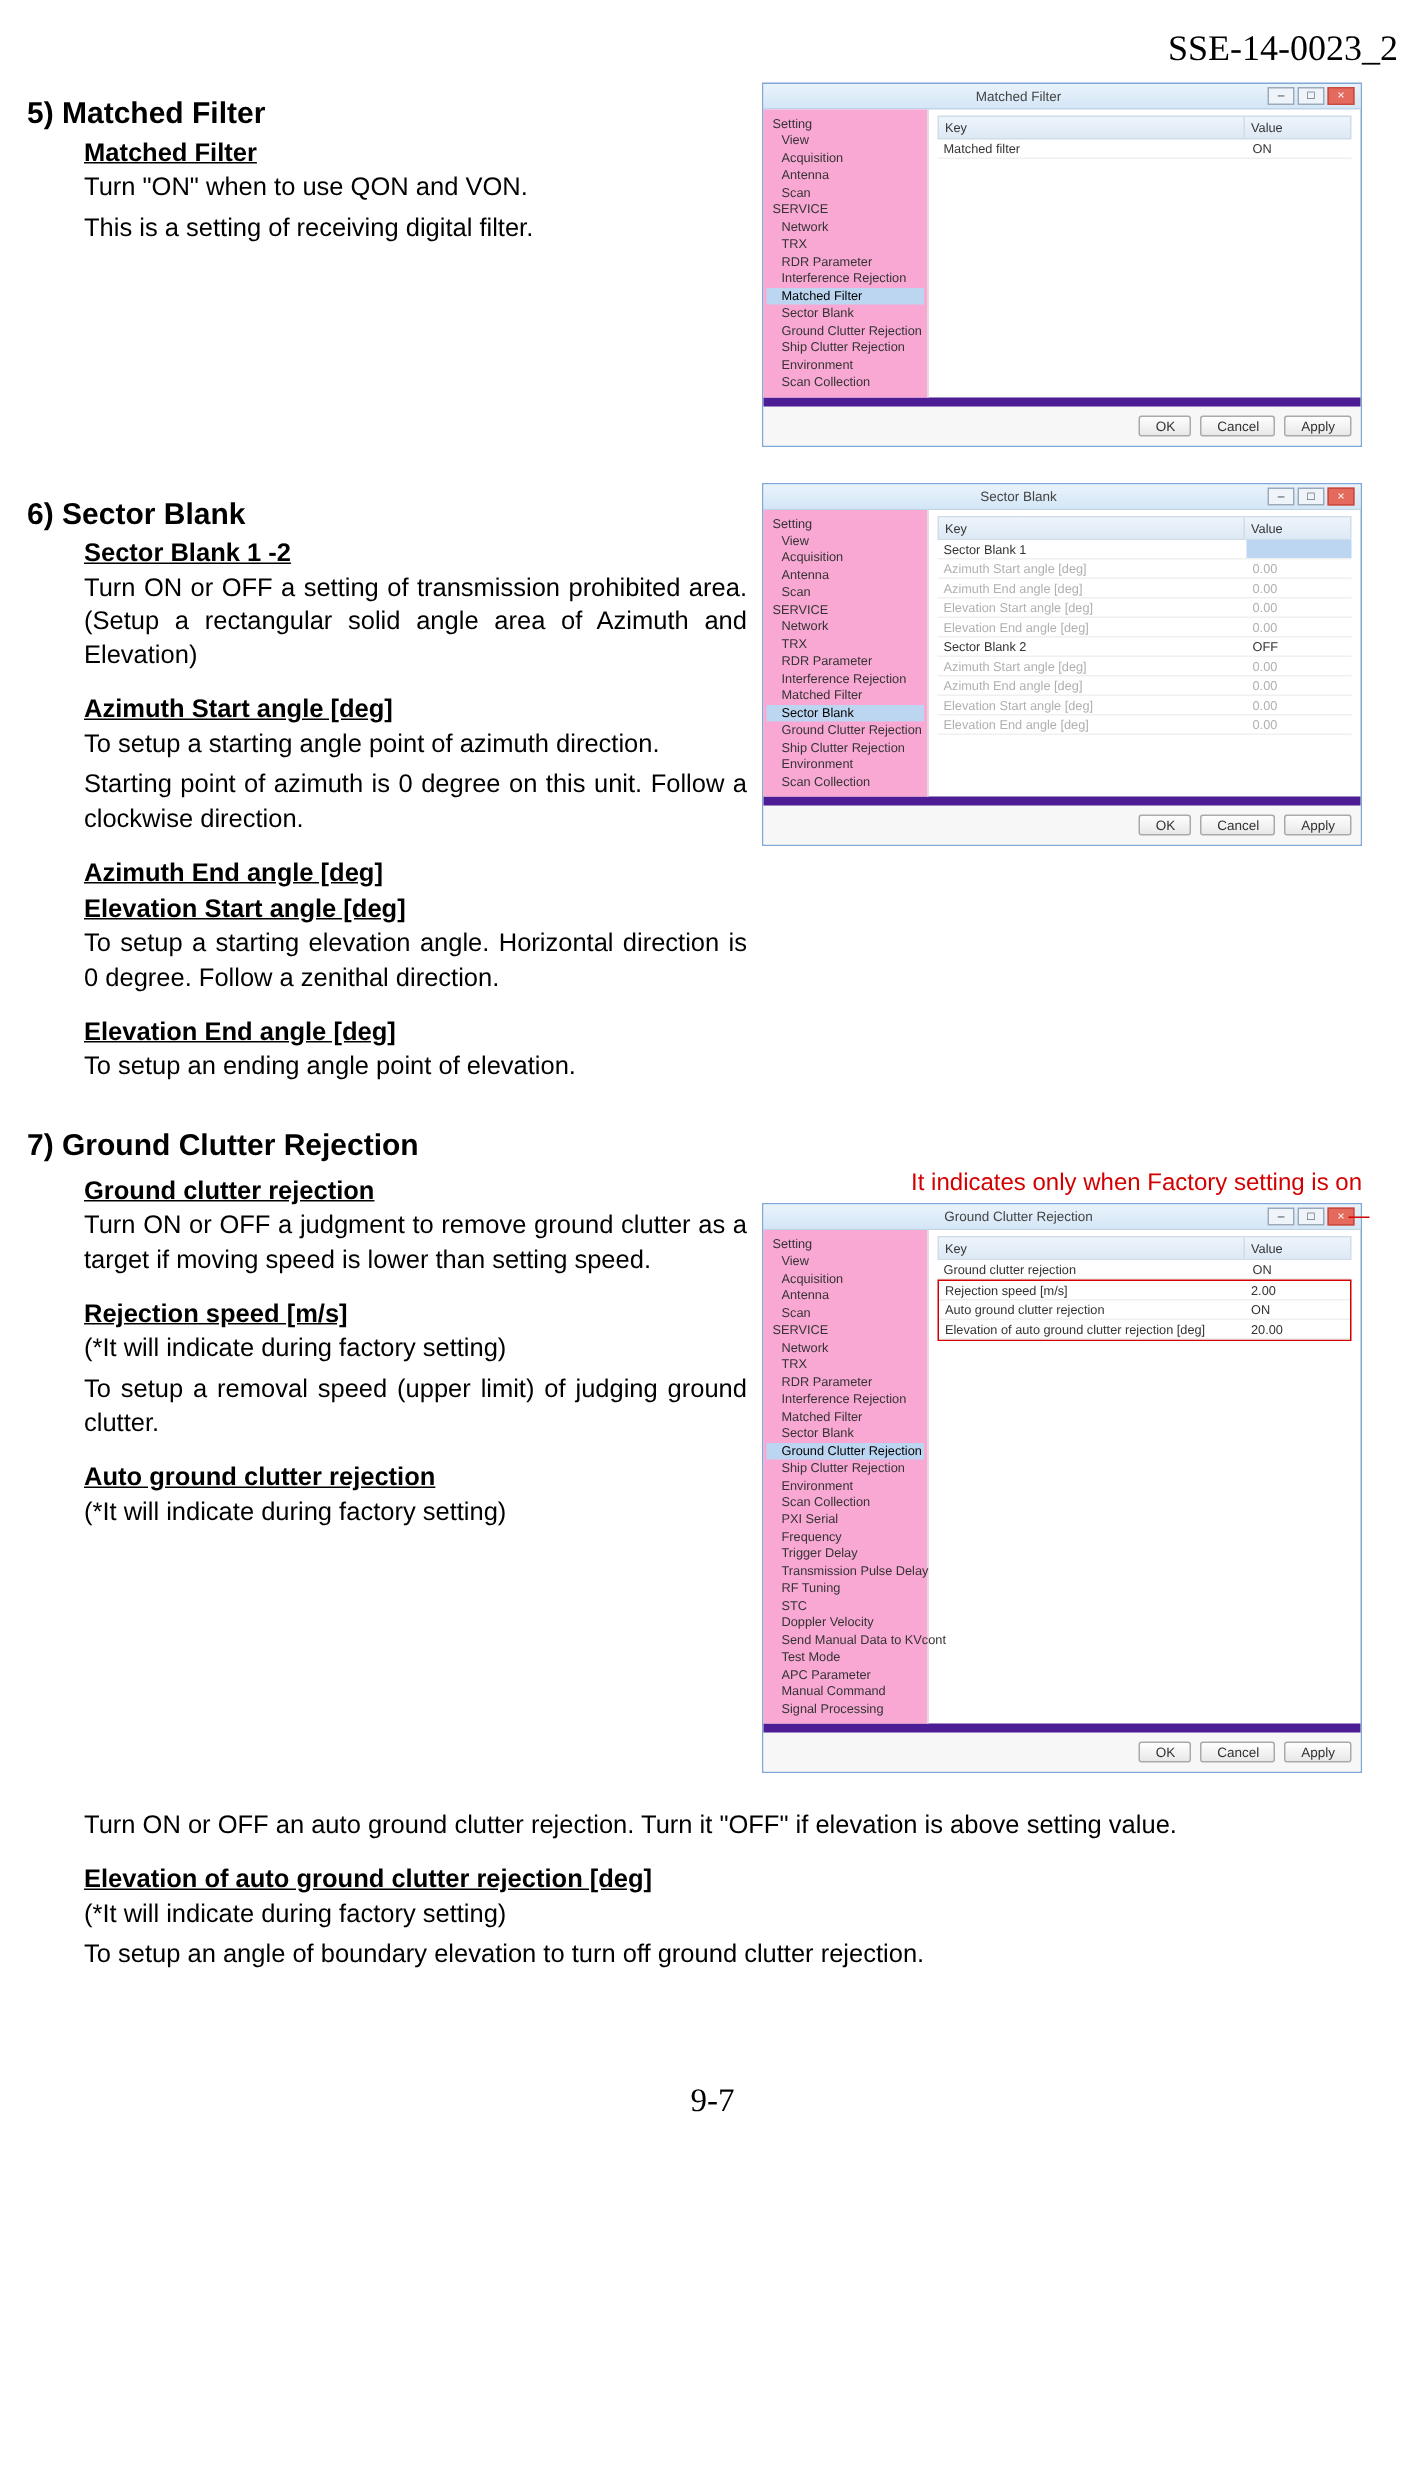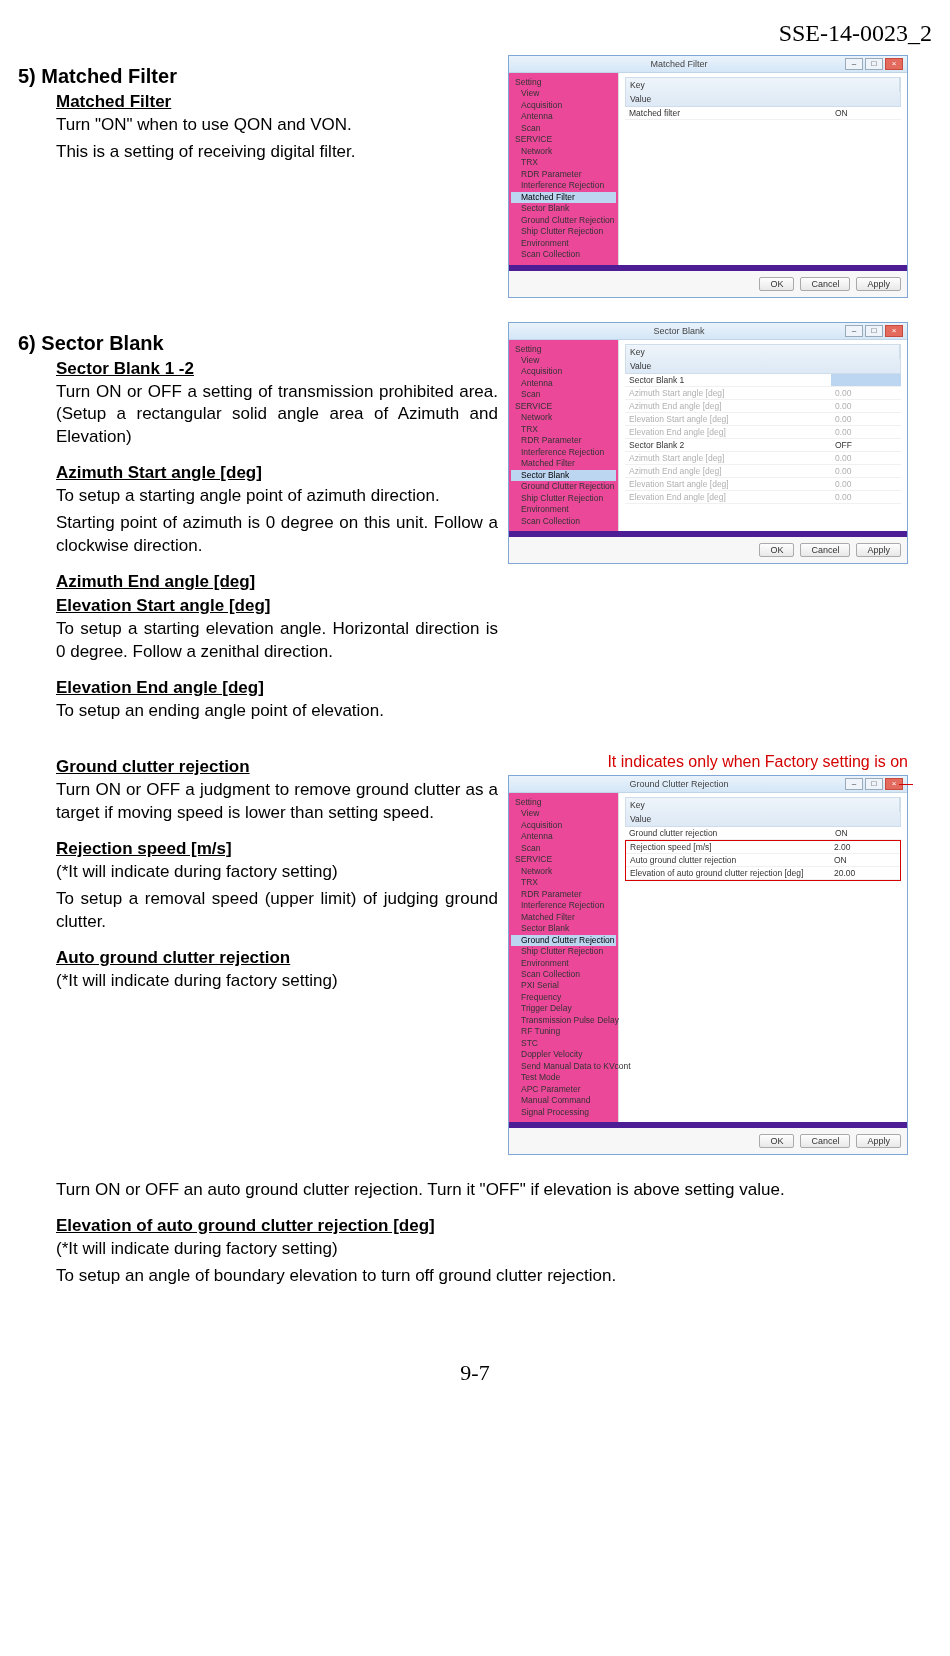--- a/index.html
+++ b/index.html
@@ -84,37 +84,36 @@
     border: 1px solid #9ab;
     background: #eef4fa;
     font-size: 8px; line-height: 10px; text-align: center;
   }
   .win-title .ctrl.close { background:#e46a5e; border-color:#c84a3e; color:#fff; }
   .win-body { display: flex; min-height: 150px; }
   .tree {
     width: 110px;
     border-right: 1px solid #ddd;
     padding: 4px 2px;
-    background:#ec4899;
+    background:#f9a8d4;
     font-size: 8.5px;
     line-height: 1.35;
   }
   .tree .tn { padding-left: 4px; white-space: nowrap; }
   .tree .tn.l1 { padding-left: 10px; }
   .tree .tn.sel { background:#bcd6f2; color:#000; }
   .kv {
     flex: 1;
     padding: 4px 6px;
   }
   .kv-head {
     display: flex;
     background: linear-gradient(#eef4fa,#dde9f5);
     border: 1px solid #cfdcea;
     font-size: 8.5px;
-    flex-direction: column;
   }
   .kv-head .c1 { flex: 1; padding: 2px 4px; border-right:1px solid #cfdcea; }
   .kv-head .c2 { width: 70px; padding: 2px 4px; }
   .kvr { display: flex; font-size: 8.5px; border-bottom:1px solid #f0f0f0; }
   .kvr .c1 { flex: 1; padding: 1px 4px; }
   .kvr .c2 { width: 70px; padding: 1px 4px; }
   .kvr.dim { color:#b0b0b0; }
   .win-footer {
     display: flex;
     justify-content: flex-end;
@@ -305,20 +304,21 @@
         <div class="win-footer">
           <span class="btn">OK</span>
           <span class="btn">Cancel</span>
           <span class="btn">Apply</span>
         </div>
       </div>
     </div>
   </div>
 
   <div>
+    <div class="section-heading">7) Ground Clutter Rejection</div>
     <div class="row">
       <div class="col-text">
         <div class="sub-block">
           <div class="subheading">Ground clutter rejection</div>
           <div class="body-text justify">Turn ON or OFF a judgment to remove ground clutter as a target if moving speed is lower than setting speed.</div>
           <div class="subheading">Rejection speed [m/s]</div>
           <div class="body-text tight">(*It will indicate during factory setting)</div>
           <div class="body-text justify">To setup a removal speed (upper limit) of judging ground clutter.</div>
           <div class="subheading">Auto ground clutter rejection</div>
           <div class="body-text tight">(*It will indicate during factory setting)</div>

